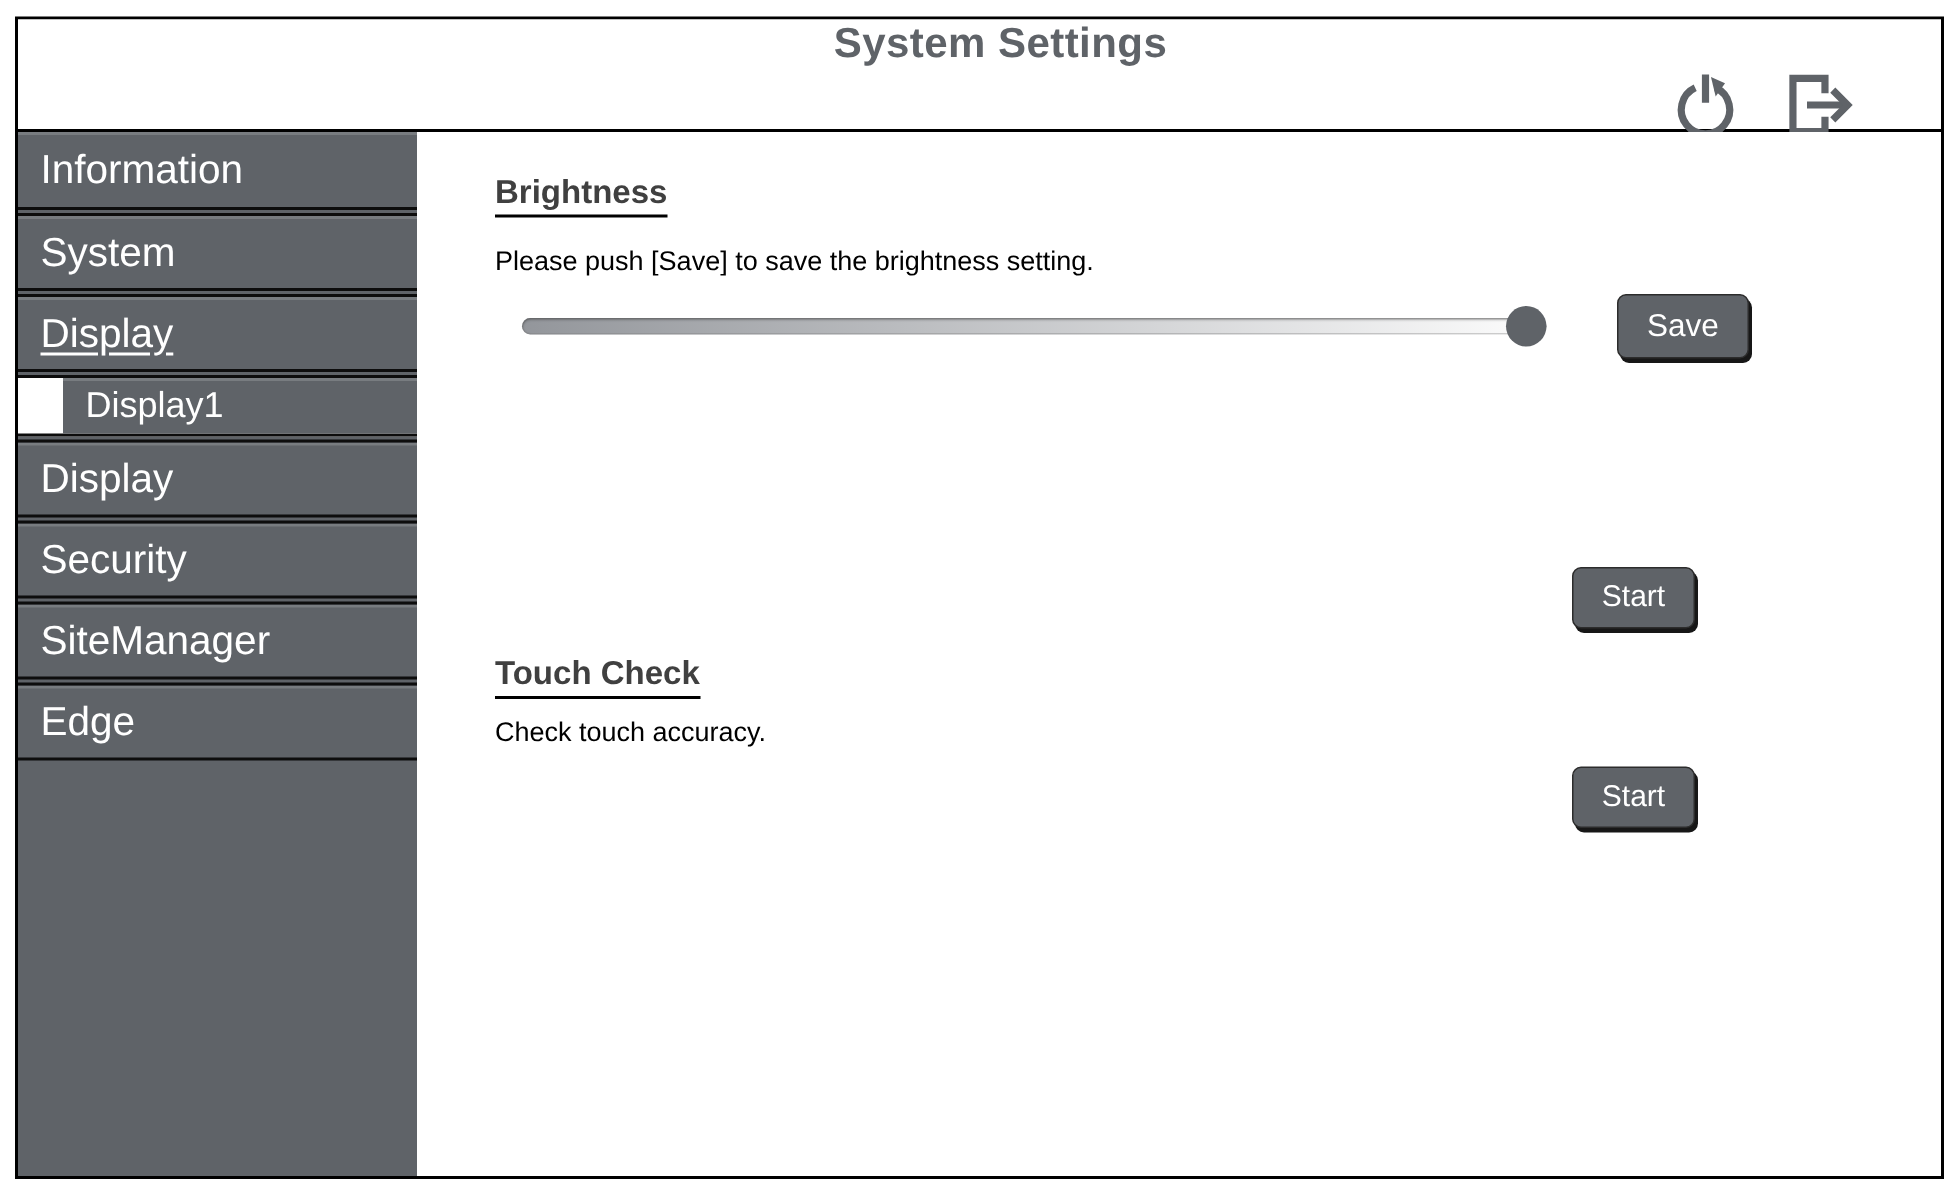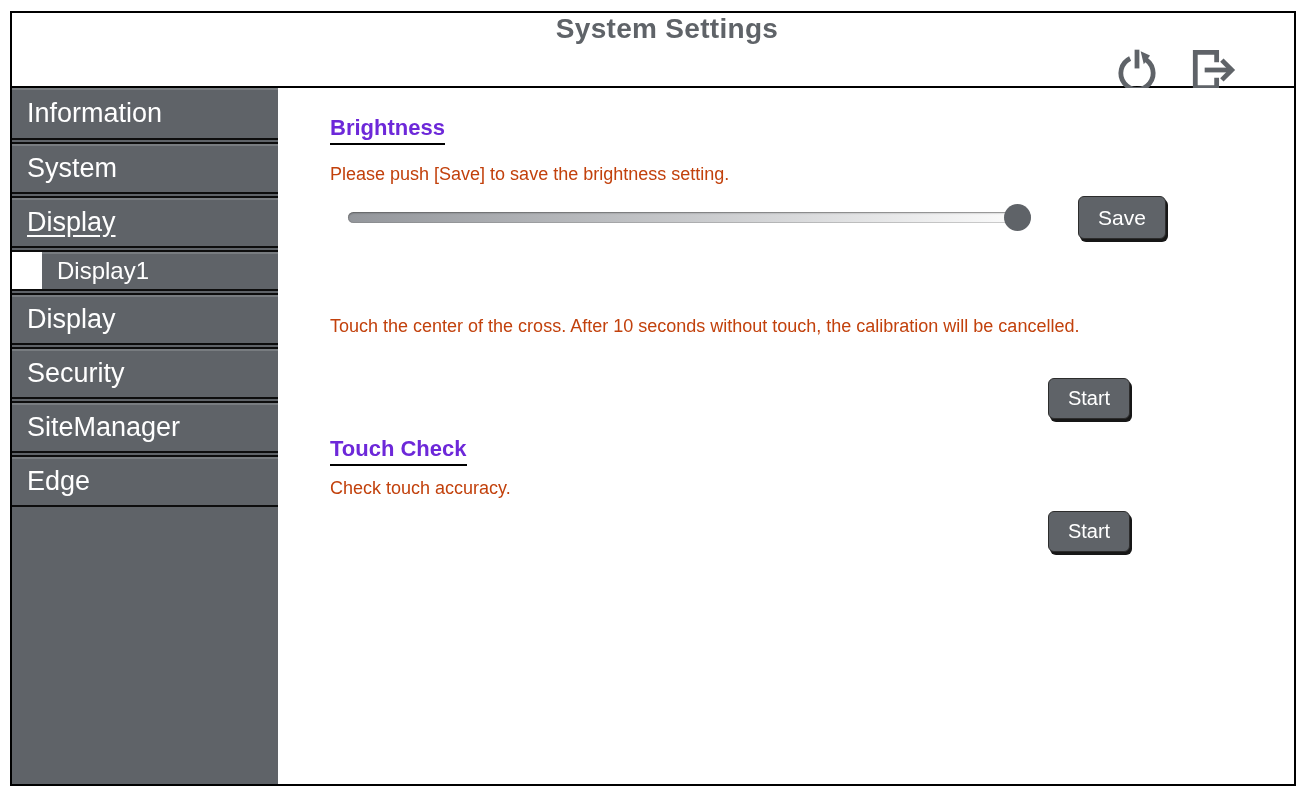--- a/index.html
+++ b/index.html
@@ -25,22 +25,22 @@
   .nav-item:first-child{border-top:none;height:50px;}
   .nav-label{color:#fff;font-size:27px;}
   .nav-label.selected{text-decoration:underline;text-underline-offset:4px;}
   .nav-glyph{color:#fff;font-size:30px;font-weight:300;line-height:1;}
   .sub-row{height:37px;background:#fff;border-top:2px solid var(--line);border-bottom:2px solid var(--line);margin-bottom:2px;cursor:pointer;}
   .sub-item{margin-left:30px;height:37px;background:var(--gray);display:flex;align-items:center;padding-left:15px;box-shadow:inset 0 2px 0 rgba(255,255,255,.16);}
   .sub-label{color:#fff;font-size:24px;}
 
   
   .main{position:absolute;left:266px;top:75px;right:0;bottom:0;background:#fff;}
-  .sec-heading{position:absolute;font-size:22px;font-weight:bold;color:#6d28d9;border-bottom:2.5px solid #000;padding-bottom:2px;display:inline-block;}
-  .sec-text{position:absolute;font-size:18px;line-height:28px;color:#c2410c;}
+  .sec-heading{position:absolute;font-size:22px;font-weight:bold;color:#404040;border-bottom:2.5px solid #000;padding-bottom:2px;display:inline-block;}
+  .sec-text{position:absolute;font-size:18px;line-height:28px;color:#000000;}
   .h-brightness{left:52px;top:27px;}
   .p-brightness{left:52px;top:72px;white-space:nowrap;}
   .h-calibration{left:52px;top:186px;}
   .p-calibration{left:52px;top:224px;width:800px;}
   .h-touch{left:52px;top:348px;}
   .p-touch{left:52px;top:386px;white-space:nowrap;}
 
   .slider-track{position:absolute;left:70px;top:124px;width:683px;height:11px;border-radius:6px;background:linear-gradient(to right,#93969b,#fdfdfd);box-shadow:inset 0 1px 2px rgba(0,0,0,.35), inset 0 0 0 1px rgba(130,130,130,.35);cursor:pointer;}
   .slider-thumb{position:absolute;top:116px;left:726px;width:27px;height:27px;border-radius:50%;background:var(--gray);cursor:pointer;}
 
@@ -112,21 +112,20 @@
     </nav>
 
     <main class="main">
 
       <h2 class="sec-heading h-brightness">Brightness</h2>
       <p class="sec-text p-brightness">Please push [Save] to save the brightness setting.</p>
       <div class="slider-track"></div>
       <div class="slider-thumb" style="left: 726px;"></div>
       <button class="btn btn-save">Save</button>
 
-      <p class="sec-text p-calibration">Touch the center of the cross. After 10 seconds without touch, the calibration will be cancelled.</p>
       <button class="btn btn-start-1">Start</button>
 
       <h2 class="sec-heading h-touch">Touch Check</h2>
       <p class="sec-text p-touch">Check touch accuracy.</p>
       <button class="btn btn-start-2">Start</button>
 
     </main>
   </div>
 </div>
 

